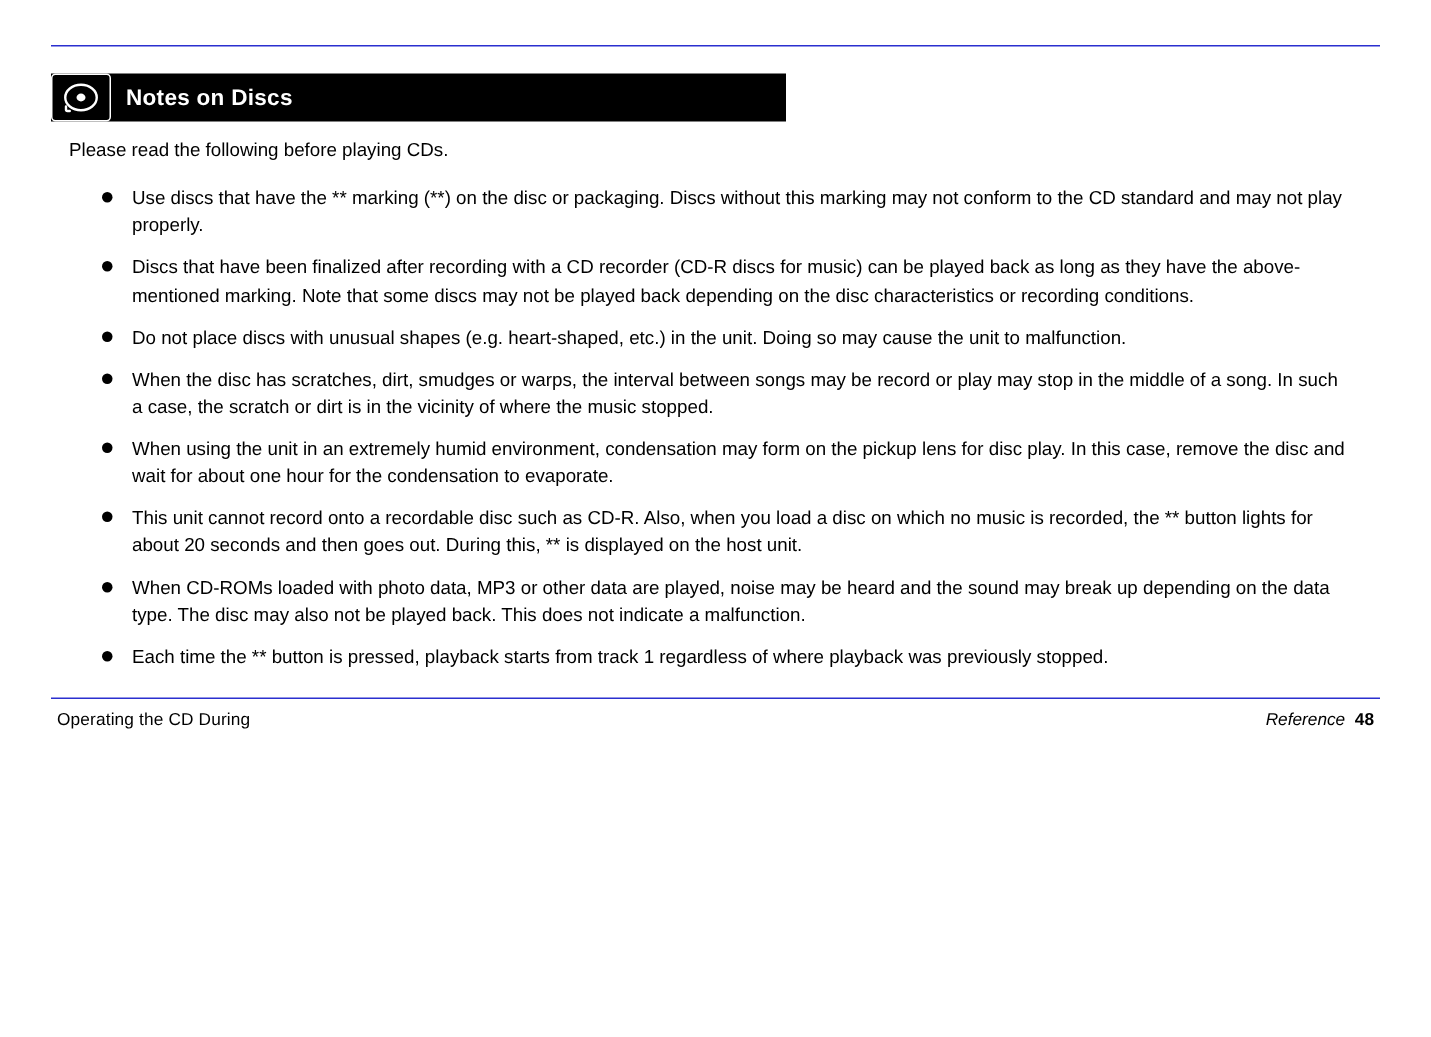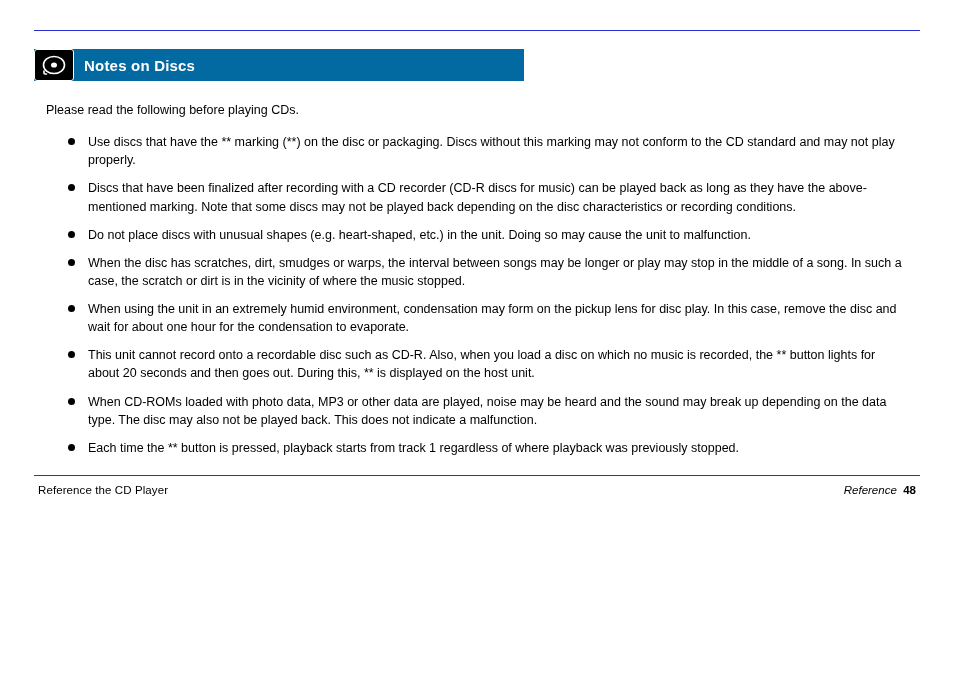--- a/index.html
+++ b/index.html
@@ -23,25 +23,25 @@
     margin: 0 0 18px 0;
   }
   .bottom-rule {
     border: none;
     border-top: 1.5px solid #2b2fcf;
     margin: 18px 0 8px 0;
   }
   .section-banner {
     display: flex;
     align-items: center;
-    background: #0369a1;
+    background: #000000;
     color: #fff;
     width: 490px;
     height: 32px;
-    margin-bottom: 20px;
+    margin-bottom: 10px;
   }
   .section-banner .icon-box {
     width: 40px;
     height: 32px;
     background: #000;
     border: 1.5px solid #fff;
     border-radius: 3px;
     margin: 0;
     display: flex;
     align-items: center;
@@ -120,30 +120,30 @@
     </span>
     <span class="title">Notes on Discs</span>
   </div>
 
   <p class="intro">Please read the following before playing CDs.</p>
 
   <ul class="notes">
     <li>Use discs that have the ** marking (**) on the disc or packaging. Discs without this marking may not conform to the CD standard and may not play properly.</li>
     <li>Discs that have been finalized after recording with a CD recorder (CD-R discs for music) can be played back as long as they have the above-mentioned marking. Note that some discs may not be played back depending on the disc characteristics or recording conditions.</li>
     <li>Do not place discs with unusual shapes (e.g. heart-shaped, etc.) in the unit. Doing so may cause the unit to malfunction.</li>
-    <li>When the disc has scratches, dirt, smudges or warps, the interval between songs may be longer or play may stop in the middle of a song. In such a case, the scratch or dirt is in the vicinity of where the music stopped.</li>
+    <li>When the disc has scratches, dirt, smudges or warps, the interval between songs may be record or play may stop in the middle of a song. In such a case, the scratch or dirt is in the vicinity of where the music stopped.</li>
     <li>When using the unit in an extremely humid environment, condensation may form on the pickup lens for disc play. In this case, remove the disc and wait for about one hour for the condensation to evaporate.</li>
     <li>This unit cannot record onto a recordable disc such as CD-R. Also, when you load a disc on which no music is recorded, the ** button lights for about 20 seconds and then goes out. During this, ** is displayed on the host unit.</li>
     <li>When CD-ROMs loaded with photo data, MP3 or other data are played, noise may be heard and the sound may break up depending on the data type. The disc may also not be played back. This does not indicate a malfunction.</li>
     <li>Each time the ** button is pressed, playback starts from track 1 regardless of where playback was previously stopped.</li>
   </ul>
 
   <hr class="bottom-rule">
 
   <div class="footer">
-    <span class="left">Reference the CD Player</span>
+    <span class="left">Operating the CD During</span>
     <span class="right">
       <span class="italic">Reference</span>
       &nbsp;<b>48</b>
     </span>
   </div>
 
 </div>
 
 </body></html>

